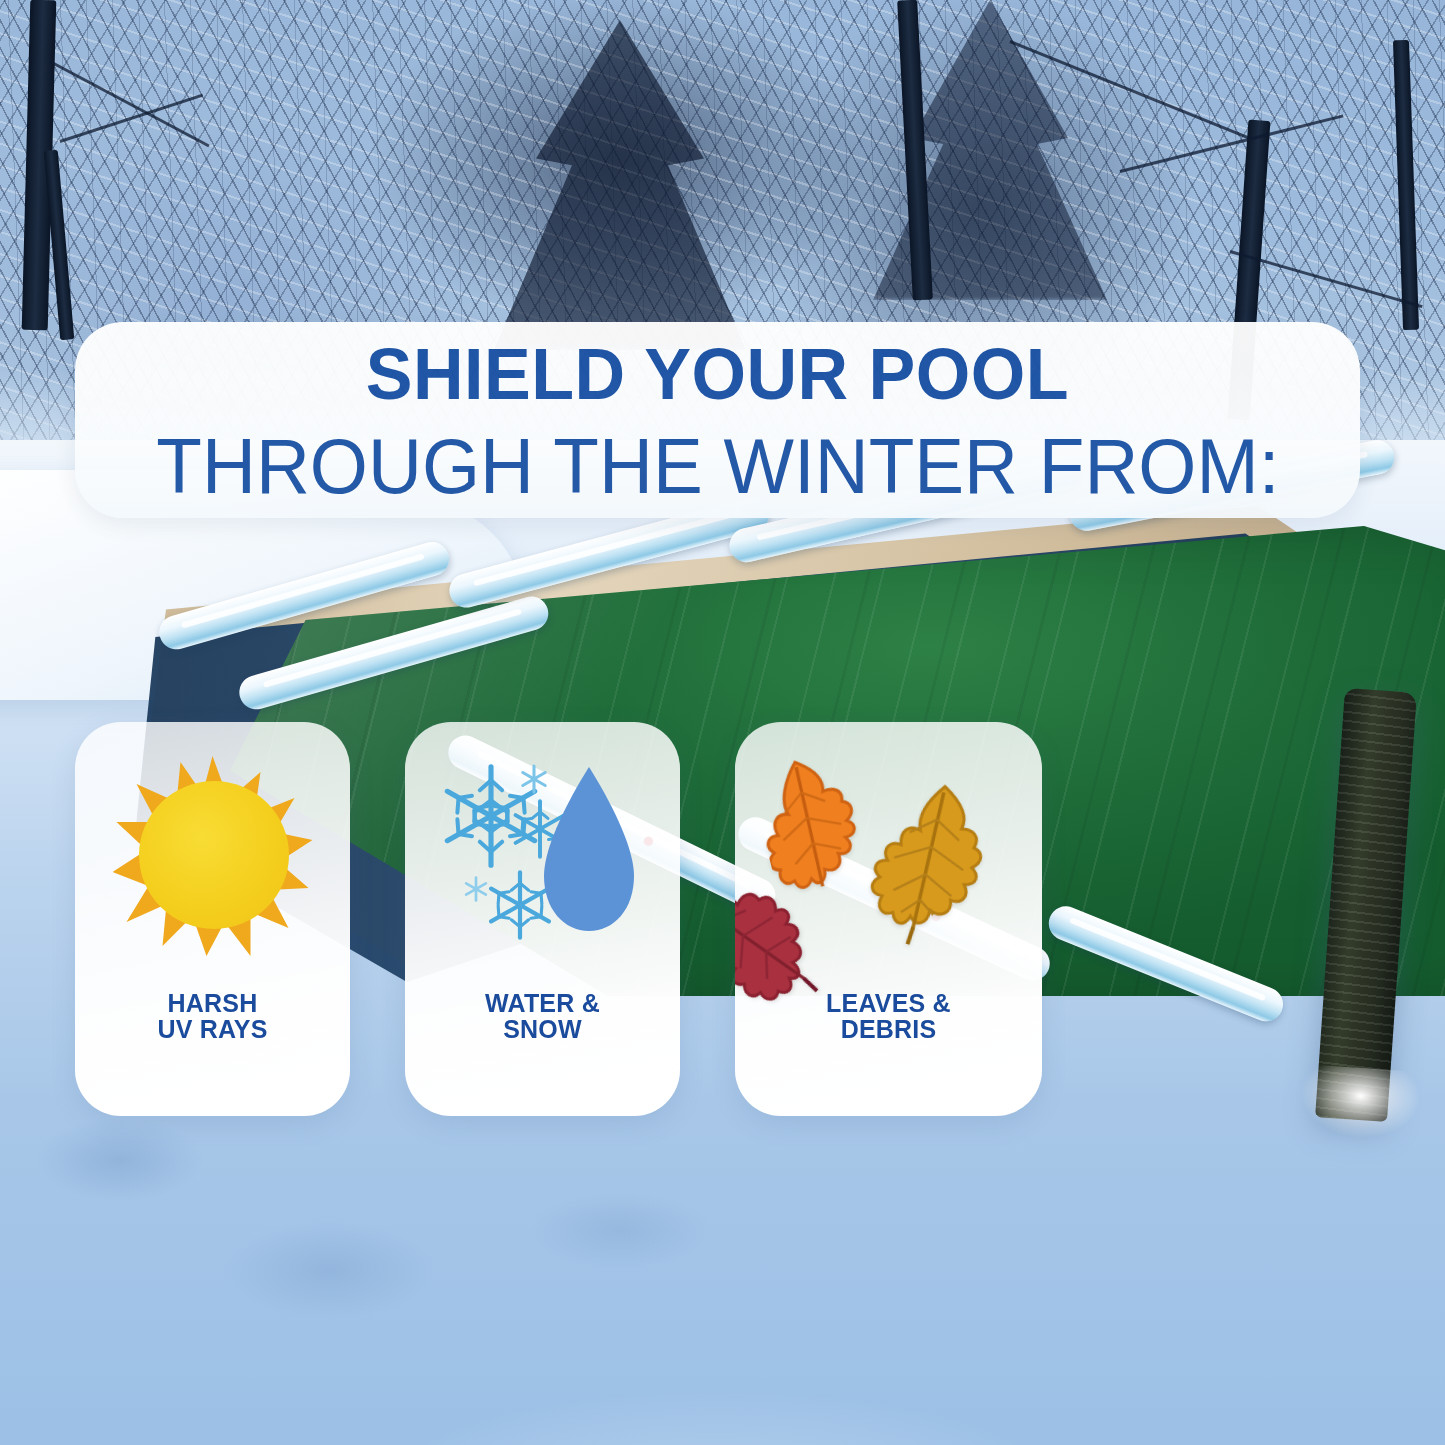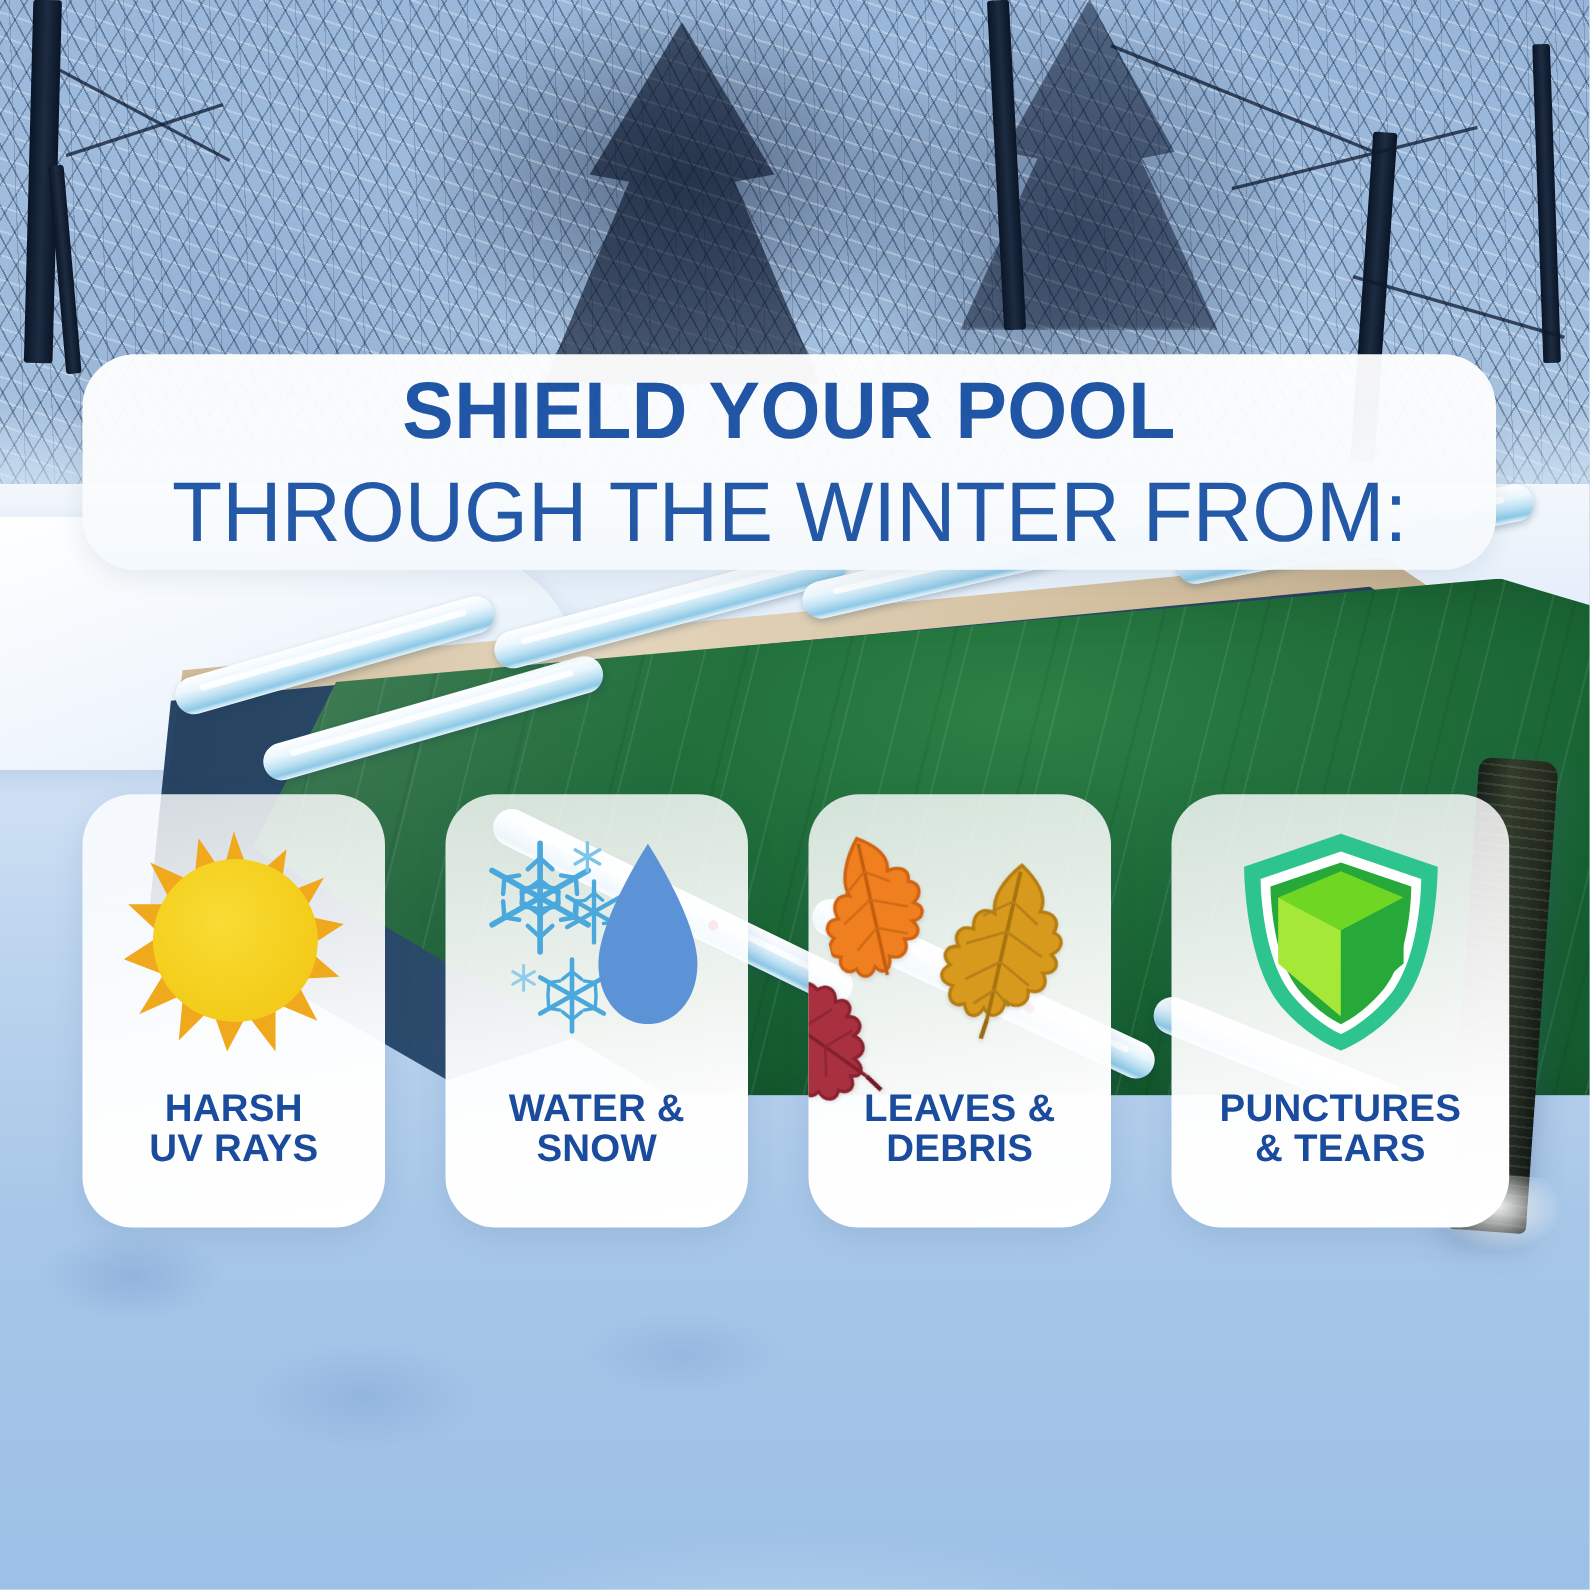--- a/index.html
+++ b/index.html
@@ -161,21 +161,21 @@
     width:275px; height:394px;
     background:linear-gradient(170deg, rgba(255,255,255,.80) 0%, rgba(255,255,255,.90) 38%, rgba(255,255,255,.99) 74%, #ffffff 100%);
     border-radius:46px;
     display:flex; flex-direction:column; align-items:center;
     box-shadow:0 8px 26px rgba(60,95,145,.13);
     overflow:hidden; position:relative;
   }
   .card:last-child{ width:307px; }
   .iconwrap{ height:268px; width:100%; display:flex; align-items:center; justify-content:center; }
   .label{
-    color:#1a4b9c; font-weight:bold; font-size:35px; line-height:1.04;
+    color:#1a4b9c; font-weight:bold; font-size:25px; line-height:1.04;
     text-align:center; letter-spacing:.2px; margin-bottom:30px; white-space:pre-line;
   }
 
   
   .sun{ position:relative; width:200px; height:200px; }
   .sun .rays{
     position:absolute; inset:0;
     background:#f0a81c;
     clip-path:polygon(
       50% 0%, 58% 22%, 74% 8%, 71% 29%, 91% 21%, 81% 38%, 100% 42%,
@@ -460,35 +460,15 @@
                   <path d="M48 92 L74 104"></path>
               </g>
             </svg>
           </div>
         </div>
       </div>
       <div class="label">LEAVES &amp;
 DEBRIS</div>
     </div>
 
-    <div class="card">
-      <div class="iconwrap">
-        <div class="shield">
-          <svg width="190" height="205" viewBox="0 0 190 205">
-            <path d="M95 4 L183 34 C183 34 183 120 150 160 C125 190 95 201 95 201
-                     C95 201 65 190 40 160 C7 120 7 34 7 34 Z" fill="#2ec48d"></path>
-            <path d="M95 20 L168 45 C168 45 168 116 139 151 C117 177 95 186 95 186
-                     C95 186 73 177 51 151 C22 116 22 45 22 45 Z" fill="#ffffff"></path>
-            <path d="M95 30 L159 52 C159 52 159 114 134 145 C114 169 95 177 95 177
-                     C95 177 76 169 56 145 C31 114 31 52 31 52 Z" fill="#27a93a"></path>
-
-            <path d="M95 38 L152 62 L95 92 L38 62 Z" fill="#6fd724"></path>
-            <path d="M38 62 L95 92 L95 170 L38 122 Z" fill="#a6e838"></path>
-            <path d="M152 62 L95 92 L95 170 L152 122 Z" fill="#27a93a"></path>
-          </svg>
-        </div>
-      </div>
-      <div class="label">PUNCTURES
-&amp; TEARS</div>
-    </div>
 
   </div>
 </div>
 
 </body></html>

